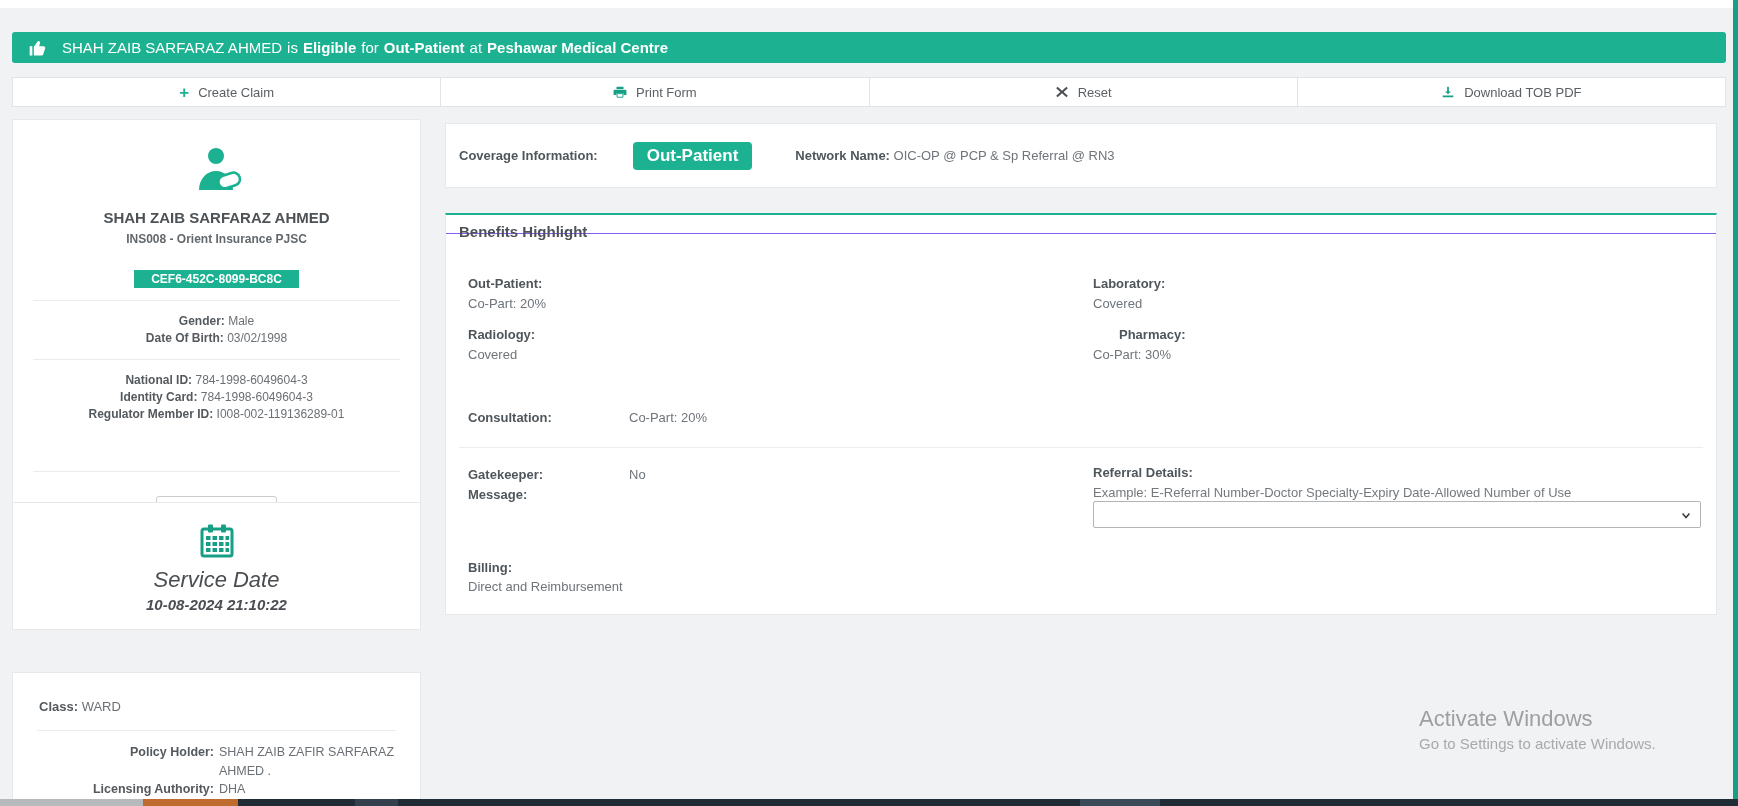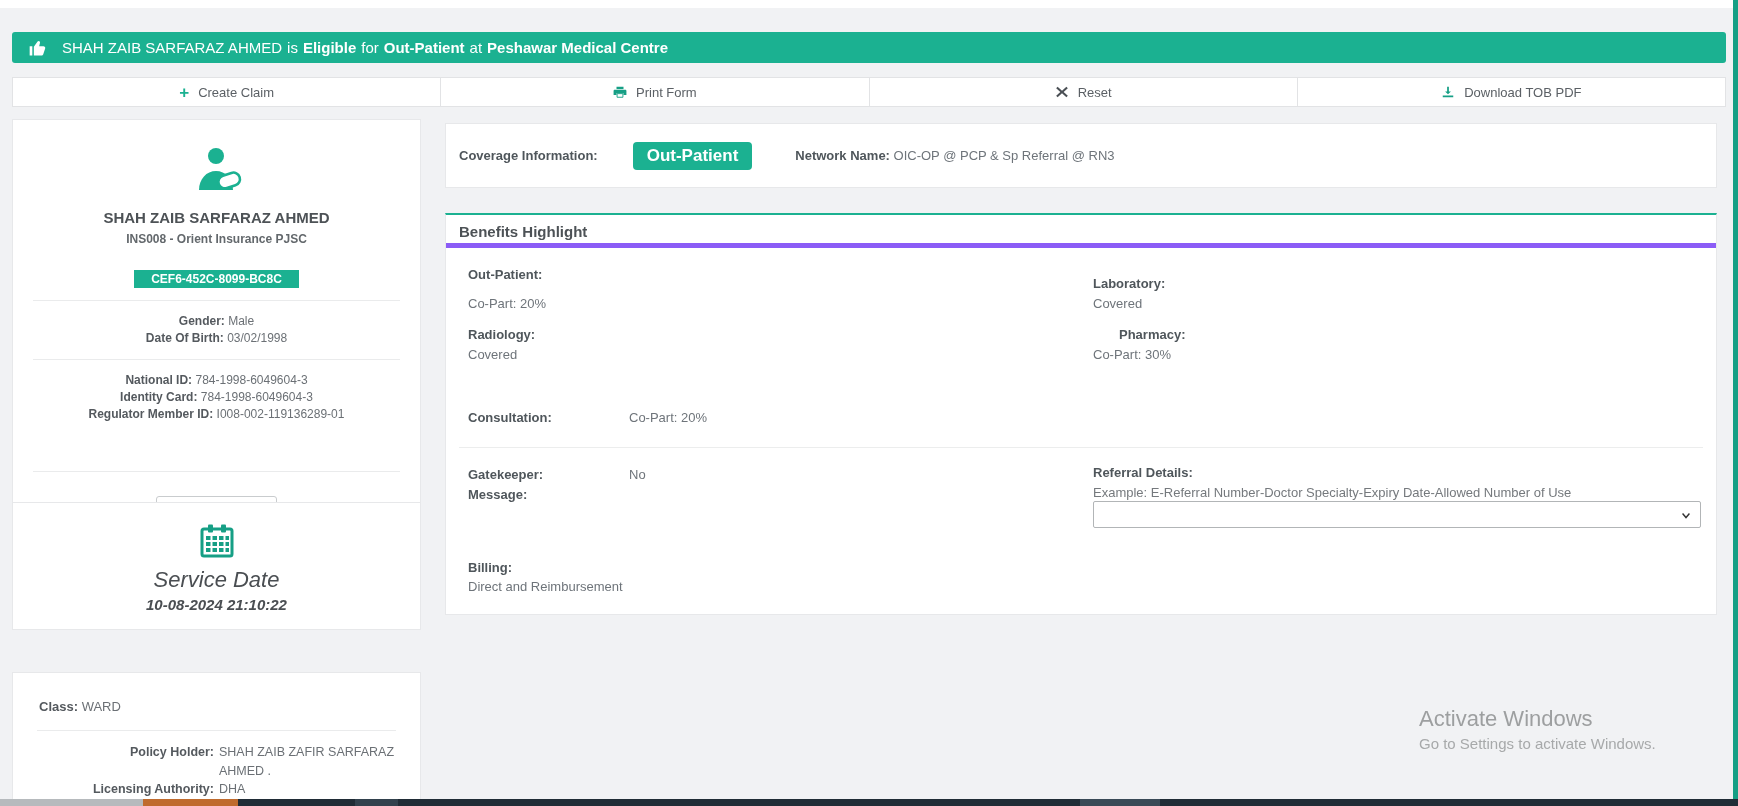--- a/index.html
+++ b/index.html
@@ -57,22 +57,22 @@
 
   
   .cov-card { left:445px; top:123px; width:1272px; height:65px; display:flex; align-items:center; }
   .cov-label { font-size:13px; font-weight:bold; color:#4f565b; margin-left:13px; }
   .cov-badge { margin-left:15px; background:#1bb191; color:#fff; font-size:17px;
     font-weight:bold; padding:4px 14px; border-radius:4px; }
   .net-wrap { margin-left:23px; font-size:13px; color:#6e747a; }
   .net-wrap b { color:#4f565b; }
 
   .ben-card { left:445px; top:213px; width:1272px; height:402px; border-top:2px solid #1bb191; }
-  .ben-head { height:33px; line-height:33px; padding-left:13px; font-size:15px;
-    font-weight:bold; color:#4d5256; border-bottom:5px solid #8b5cf6; }
+  .ben-head { height:19px; line-height:33px; padding-left:13px; font-size:15px;
+    font-weight:bold; color:#4d5256; border-bottom:1px solid #8b5cf6; }
   .ben-card .abs { position:absolute; font-size:13px; }
   .lbl { font-weight:bold; color:#4f565b; }
   .val { color:#6e747a; }
   .ben-div { position:absolute; left:13px; right:13px; top:232px; border-top:1px solid #eceded; }
   .ref-example { font-size:12px; color:#75797d; }
   .ref-select { position:absolute; left:647px; top:286px; width:608px; height:27px;
     border:1px solid #b2b5b7; border-radius:2px; background:#fff; cursor:pointer; }
   .ref-select svg { position:absolute; right:8px; top:8px; width:12px; height:11px; }
 
   .watermark { position:absolute; left:1419px; top:706px; color:#9d9fa0; }
@@ -218,21 +218,21 @@
   <span class="cov-badge">Out-Patient</span>
   <span class="net-wrap">
     <b>Network Name:</b>
     <span>OIC-OP @ PCP &amp; Sp Referral @ RN3</span>
   </span>
 </div>
 
 <div class="card ben-card">
   <div class="ben-head">Benefits Highlight</div>
 
-  <div class="abs lbl" style="left:22px; top:52px;">Out-Patient:</div>
+  <div class="abs lbl" style="left:22px; top:61px;">Out-Patient:</div>
   <div class="abs val" style="left:22px; top:81px;">Co-Part: 20%</div>
   <div class="abs lbl" style="left:647px; top:61px;">Laboratory:</div>
   <div class="abs val" style="left:647px; top:81px;">Covered</div>
 
   <div class="abs lbl" style="left:22px; top:112px;">Radiology:</div>
   <div class="abs val" style="left:22px; top:132px;">Covered</div>
   <div class="abs lbl" style="left:673px; top:112px;">Pharmacy:</div>
   <div class="abs val" style="left:647px; top:132px;">Co-Part: 30%</div>
 
   <div class="abs lbl" style="left:22px; top:195px;">Consultation:</div>

